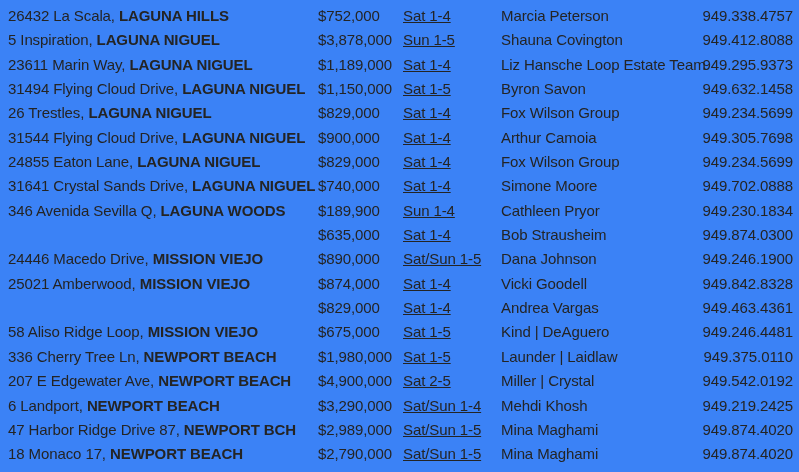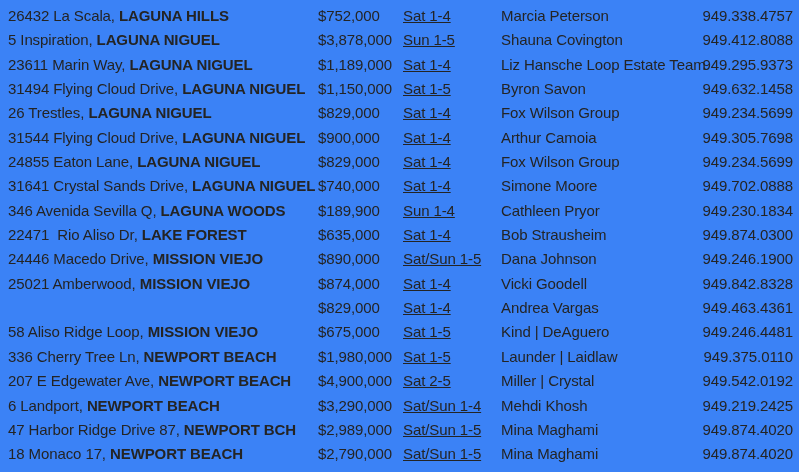--- a/index.html
+++ b/index.html
@@ -118,21 +118,20 @@
 
   <div class="row">
     <span class="cell address"><span class="street">346 Avenida Sevilla Q, </span><span class="city">LAGUNA WOODS</span></span>
     <span class="cell price">$189,900</span>
     <span class="cell time">Sun 1-4</span>
     <span class="cell agent">Cathleen Pryor</span>
     <span class="cell phone">949.230.1834</span>
   </div>
 
   <div class="row">
-    <span class="cell address"><span class="street">22471  Rio Aliso Dr, </span><span class="city">LAKE FOREST</span></span>
     <span class="cell price">$635,000</span>
     <span class="cell time">Sat 1-4</span>
     <span class="cell agent">Bob Strausheim</span>
     <span class="cell phone">949.874.0300</span>
   </div>
 
   <div class="row">
     <span class="cell address"><span class="street">24446 Macedo Drive, </span><span class="city">MISSION VIEJO</span></span>
     <span class="cell price">$890,000</span>
     <span class="cell time">Sat/Sun 1-5</span>

